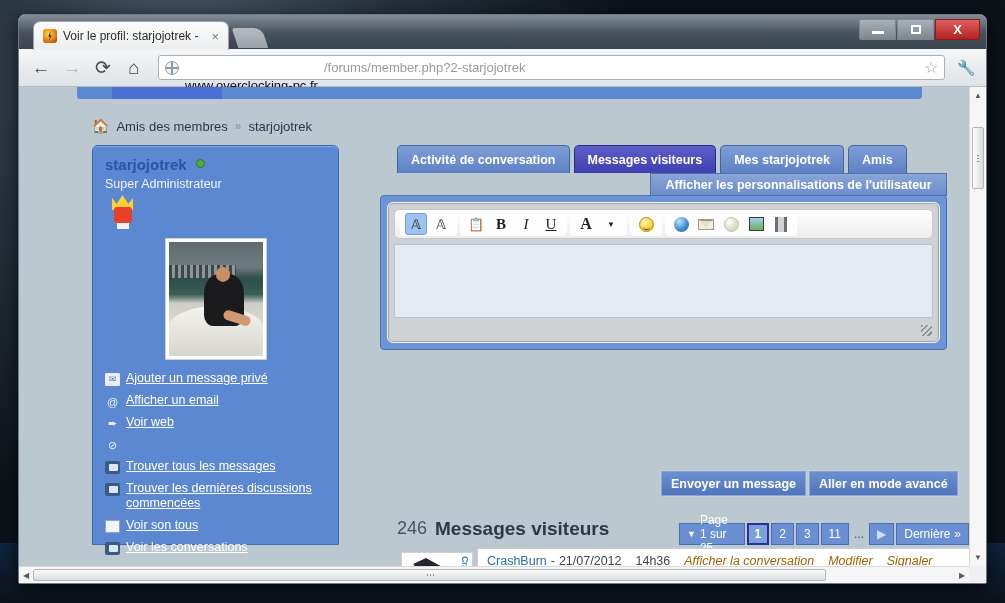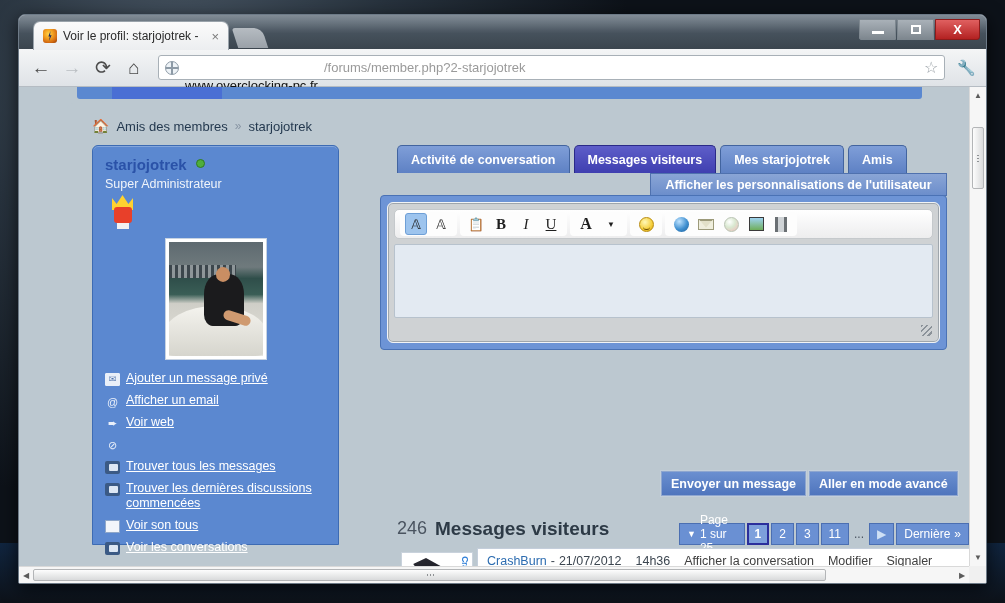--- a/index.html
+++ b/index.html
@@ -309,21 +309,21 @@
     writing-mode:vertical-rl; letter-spacing:-.5px;
   }
   .msgbody{
     flex:1; background:#fff; border:1px solid #c4cedb;
   }
   .msg-meta{
     display:flex; align-items:center; gap:14px; padding:5px 9px;
     border-bottom:1px solid #dfe6ee; font-size:12.5px; color:#3c4650;
   }
   .meta-user{ color:#2c6cb0; text-decoration:underline; }
-  .meta-link{ color:#404040; text-decoration:underline; }
+  .meta-link{ color:#a16207; text-decoration:underline;font-style:italic; }
   .meta-plain{ color:#3c4650; }
 
   
   .vscroll{
     position:absolute; right:0; top:0; bottom:17px; width:17px;
     background:#f6f6f6; border-left:1px solid #d9d9d9;
   }
   .vs-arrow{ height:17px; display:flex; align-items:center; justify-content:center;
     color:#5b5b5b; font-size:8px; }
   .vs-thumb{

